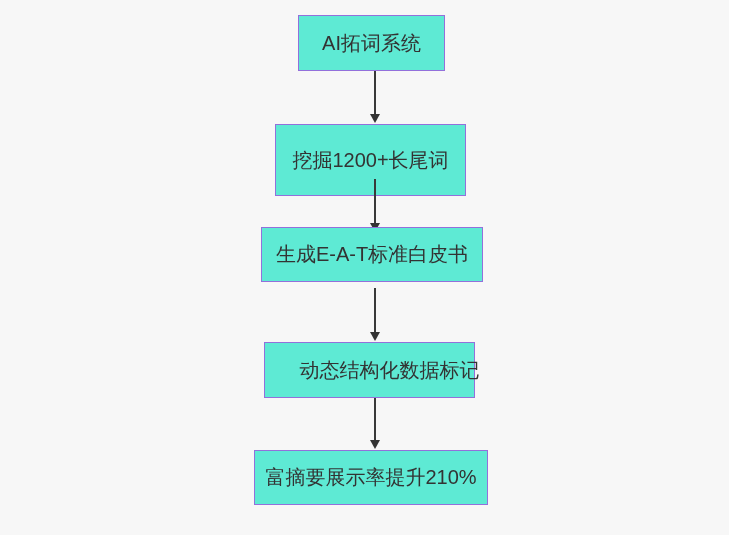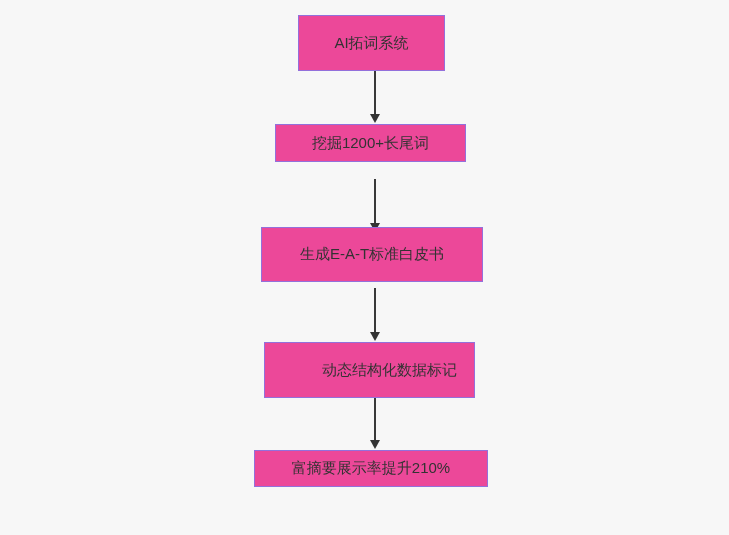--- a/index.html
+++ b/index.html
@@ -11,35 +11,35 @@
   .canvas {
     position: relative;
     width: 729px;
     height: 535px;
     background: #f7f7f7;
     overflow: hidden;
   }
   .node {
     position: absolute;
     box-sizing: border-box;
-    background: #ec4899;
+    background: #5eead4;
     border: 1.5px solid #9370db;
     color: #333333;
-    font-size: 15px;
+    font-size: 20px;
     display: flex;
     align-items: center;
     justify-content: center;
     text-align: center;
     white-space: nowrap;
   }
   .n1 { left: 298px; top: 15px;  width: 147px; height: 56px; }
-  .n2 { left: 275px; top: 124px; width: 191px; height: 38px; }
+  .n2 { left: 275px; top: 124px; width: 191px; height: 72px; }
   .n3 { left: 261px; top: 227px; width: 222px; height: 55px; }
   .n4 { left: 264px; top: 342px; width: 211px; height: 56px; padding-left: 40px; }
-  .n5 { left: 254px; top: 450px; width: 234px; height: 37px; }
+  .n5 { left: 254px; top: 450px; width: 234px; height: 55px; }
 
   .edge {
     position: absolute;
     left: 370px;
     width: 10px;
   }
   .edge .line {
     position: absolute;
     left: 4px;
     top: 0;

